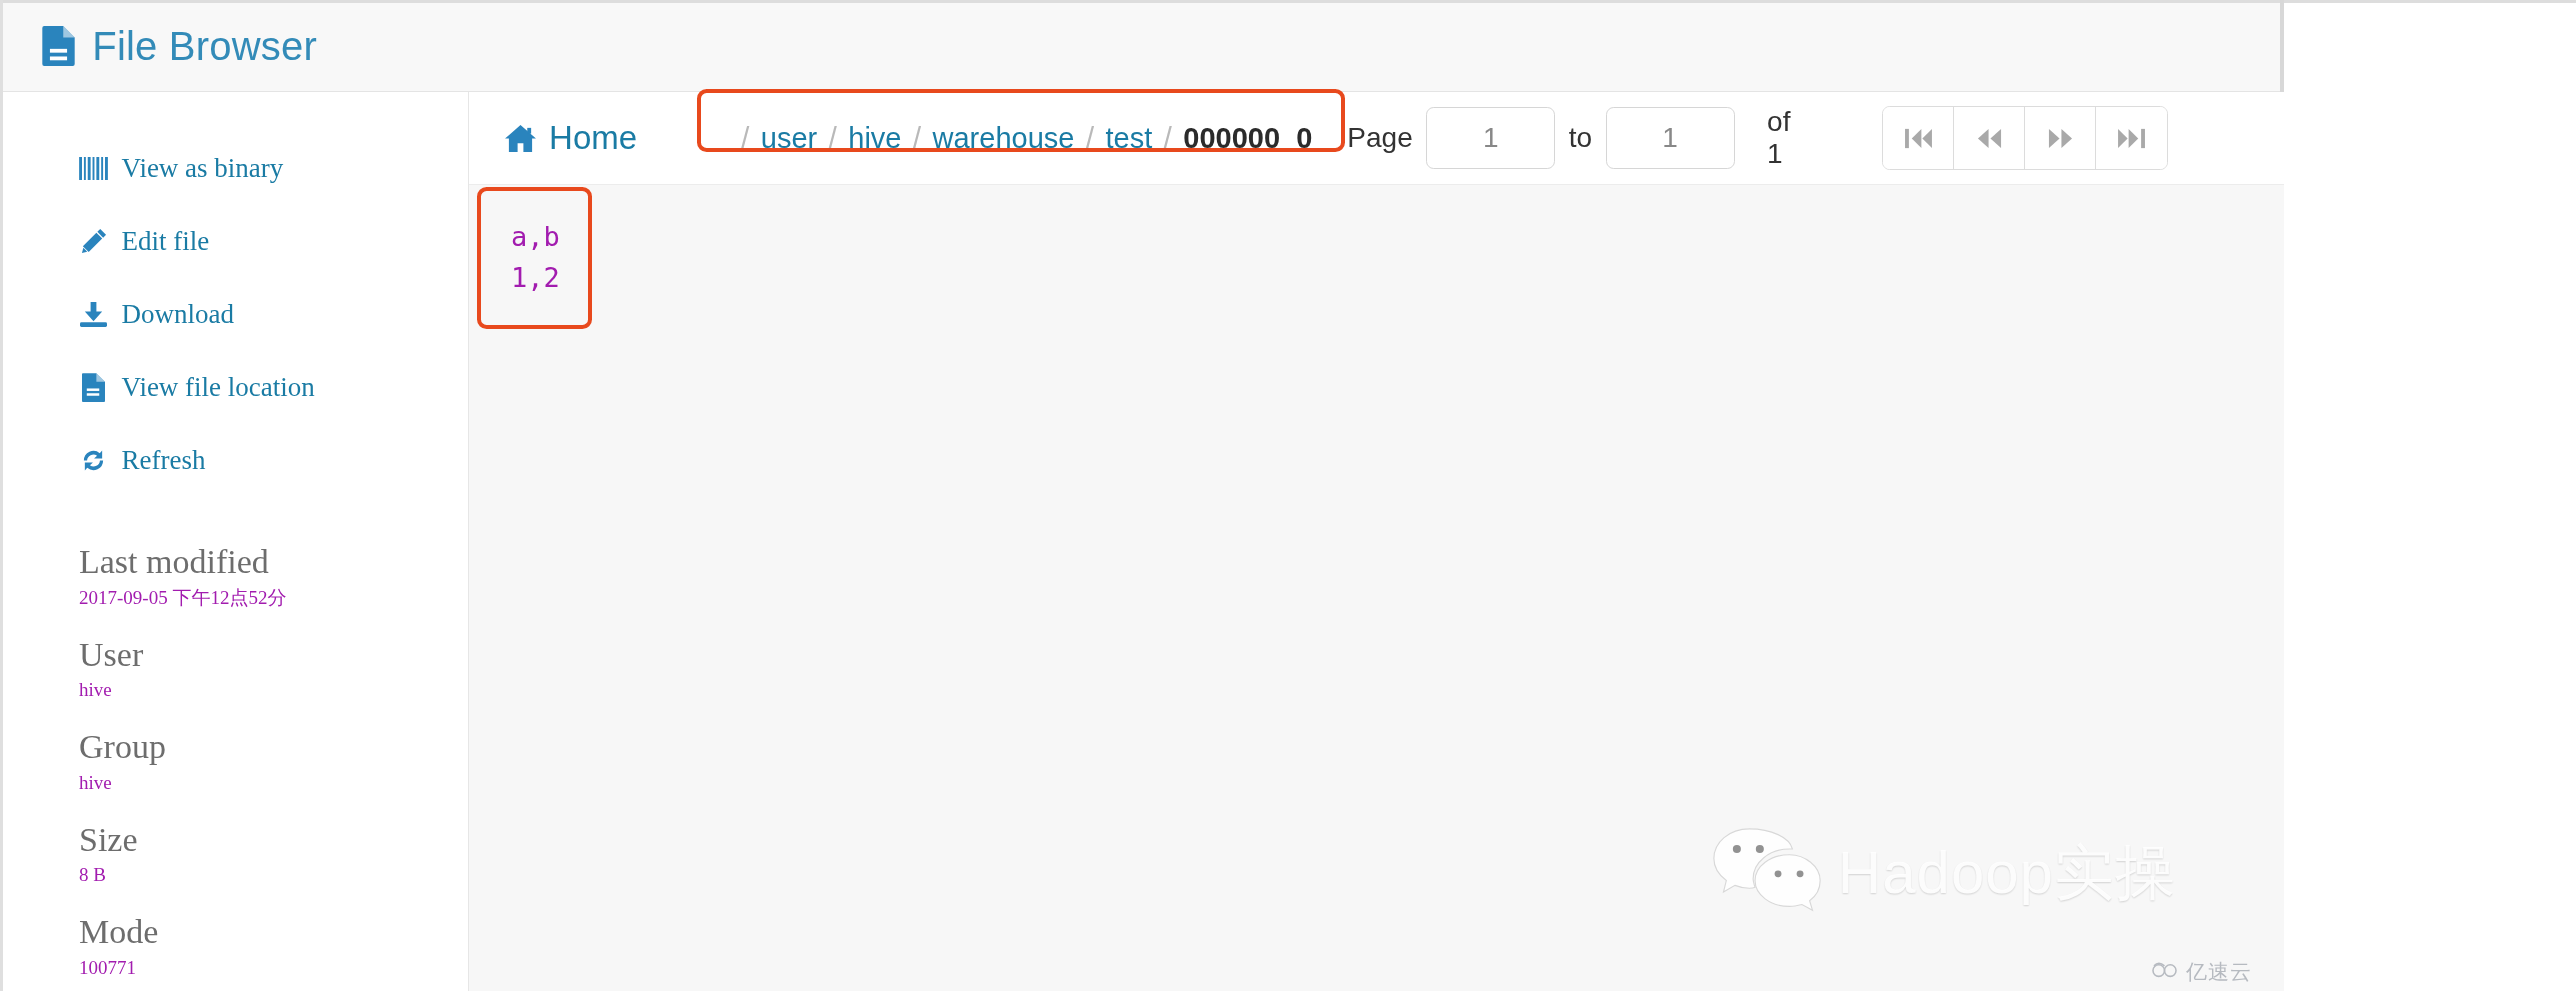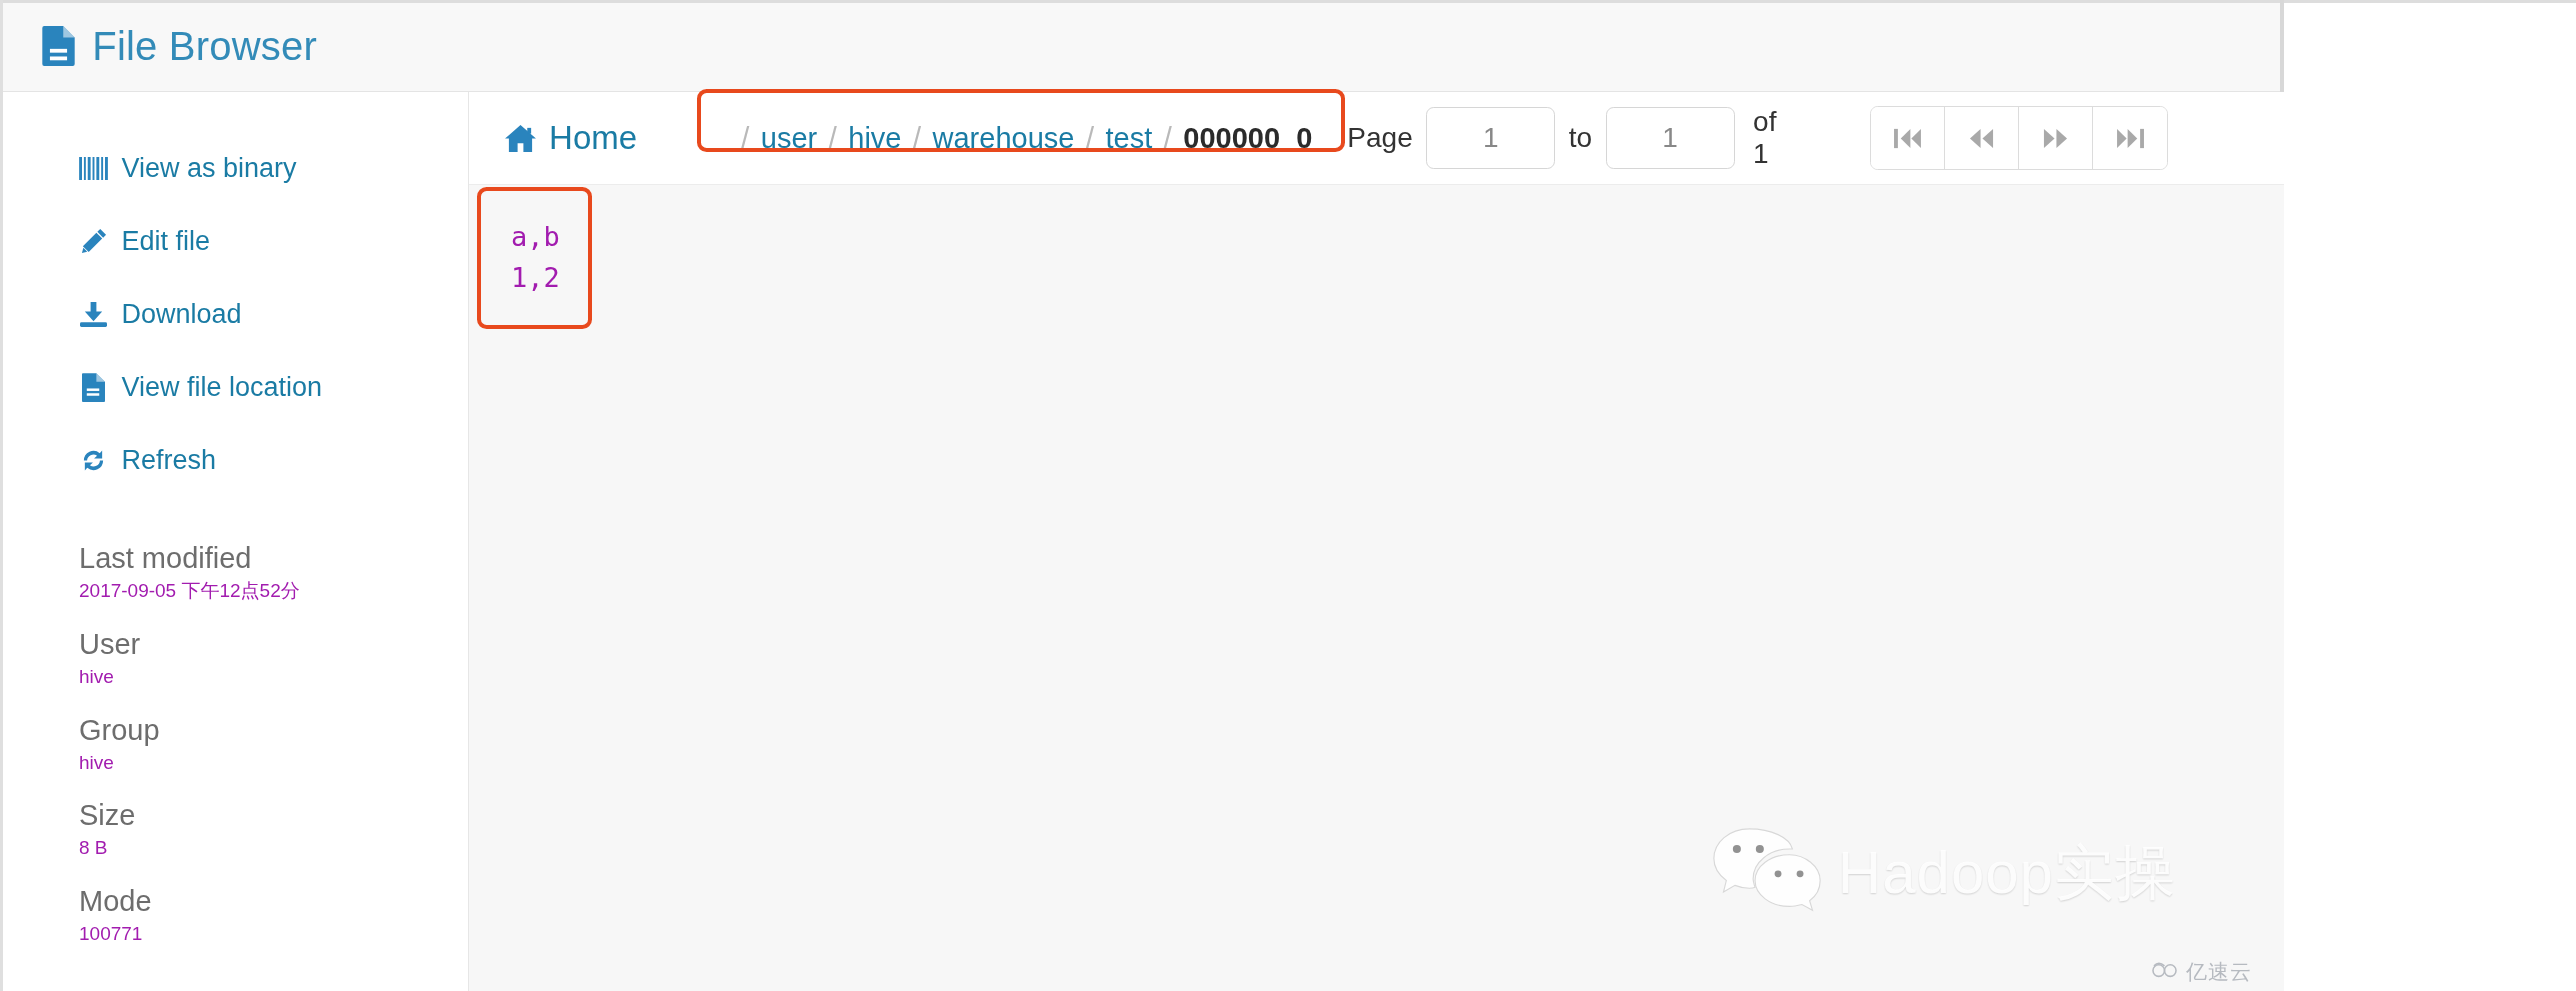--- a/index.html
+++ b/index.html
@@ -50,39 +50,40 @@
   
   .body { display: flex; flex: 1 1 auto; min-height: 0; }
 
   
   .sidebar {
     width: 469px;
     flex: 0 0 469px;
     background: #ffffff;
     border-right: 1px solid #e6e6e6;
     padding: 40px 0 0 0;
+    font-family: Liberation Serif, serif;
   }
   .side-link {
     display: flex; align-items: center;
     gap: 13.5px;
     height: 73px;
     padding-left: 79px;
     color: #1a7ba4;
     font-size: 27px;
     text-decoration: none;
     cursor: pointer;
   }
   .side-link .ic { width: 29px; display: flex; align-items: center; justify-content: center; flex: 0 0 29px; }
   .side-link .ic svg { display: block; }
   .side-link-label { line-height: 1; }
 
   .meta { padding: 42px 0 0 79px; }
   .meta-group { margin-bottom: 21px; }
   .meta-label {
-    font-size: 29px; color: #6d6d6d; line-height: 1.35;
+    font-size: 34px; color: #6d6d6d; line-height: 1.35;
   }
   .meta-value {
     font-size: 19px; color: #a21caf; line-height: 1.35;
     max-width: 288px;
   }
 
   
   .content {
     flex: 1 1 auto; position: relative;
     background: #ffffff;
@@ -145,21 +146,21 @@
     width: 129px; height: 62px;
     border: 1px solid #d6d6d6;
     border-radius: 7.7px;
     background: #ffffff;
     color: #888888;
     font-size: 28px;
     text-align: center;
     margin: 0 13.5px;
     font-family: "Liberation Sans", sans-serif;
   }
-  .pager-of { font-size: 28px; color: #333333; margin-left: 5px; }
+  .pager-of { font-size: 28px; color: #333333; margin-left: 19px; }
 
   .nav-group {
     display: flex; margin-left: 71px;
     border: 1px solid #dcdcdc; border-radius: 7.7px;
     overflow: hidden; background: #ffffff;
   }
   .nav-btn {
     width: 75px; height: 62px;
     display: flex; align-items: center; justify-content: center;
     background: #ffffff;

